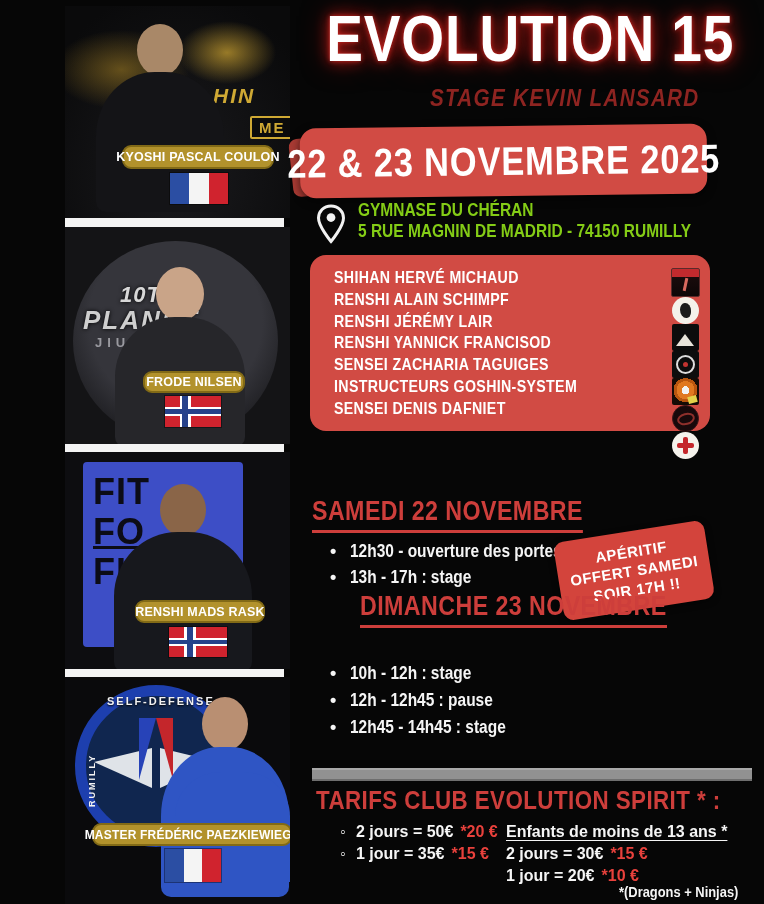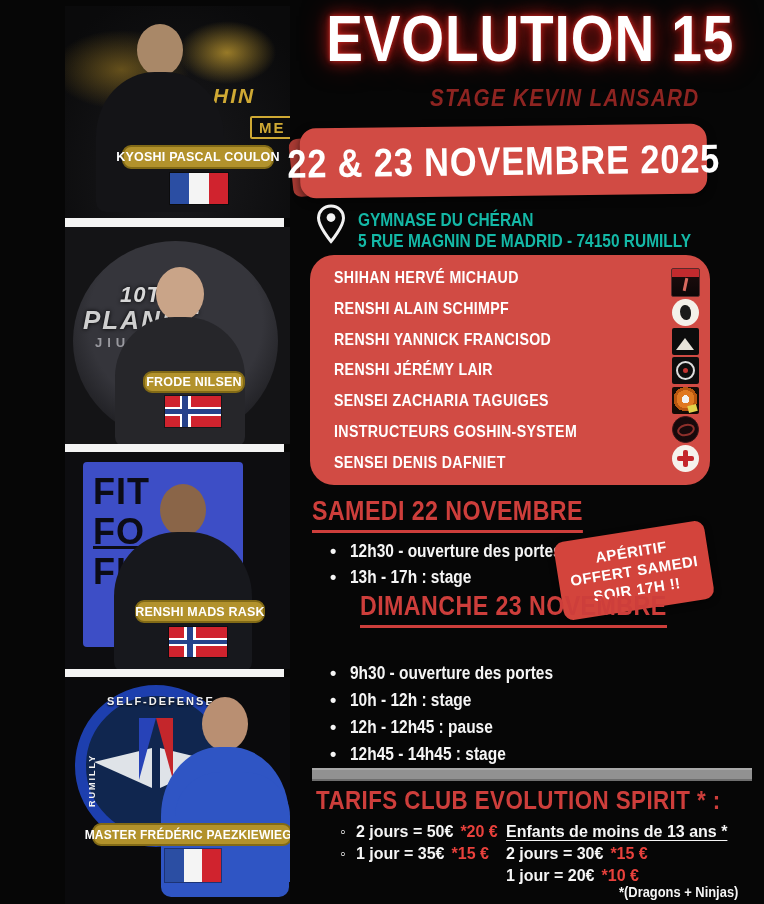--- a/index.html
+++ b/index.html
@@ -65,23 +65,23 @@
               letter-spacing:1px;color:#fff;line-height:1.05;
               text-shadow:0 0 6px rgba(220,40,35,.95),0 0 16px rgba(200,30,25,.85),0 0 30px rgba(170,20,18,.6);}
   .subtitle{left:408px;top:84px;width:300px;text-align:center;color:#8e2421;font-weight:bold;
             font-style:italic;font-size:24px;letter-spacing:1.5px;}
   .date-banner{left:300px;top:126px;width:407px;height:70px;background:#d14b44;border-radius:16px;
                display:flex;align-items:center;justify-content:center;transform:rotate(-.7deg);
                box-shadow:0 3px 8px rgba(0,0,0,.6);}
   .banner-fold{left:291px;top:138px;width:34px;height:58px;background:#a83a33;border-radius:8px;transform:rotate(-6deg);}
   .date-banner span{font-size:40px;font-weight:bold;color:#fff;letter-spacing:1px;}
   .loc-pin{left:316px;top:203px;width:30px;height:42px;}
-  .loc-text{left:358px;top:210px;font-weight:bold;color:#14b8a6;font-size:18px;line-height:21px;}
-
-  .instr-box{left:310px;top:255px;width:400px;height:230px;background:#d14b44;border-radius:24px;
+  .loc-text{left:358px;top:200px;font-weight:bold;color:#84cc16;font-size:18px;line-height:21px;}
+
+  .instr-box{left:310px;top:255px;width:400px;height:176px;background:#d14b44;border-radius:16px;
              box-sizing:border-box;padding:13px 10px 13px 24px;display:flex;}
   .instr-names{flex:1;display:flex;flex-direction:column;justify-content:space-between;}
   .instr-names div{font-size:16.5px;font-weight:bold;color:#fff;letter-spacing:.4px;}
   .instr-logos{width:30px;display:flex;flex-direction:column;justify-content:space-between;align-items:center;}
   .logo{width:27px;height:27px;flex:none;position:relative;}
   .lg1{background:linear-gradient(180deg,#c22a2e 0 30%,#190b0c 30%,#0d0607 100%);border:1px solid #5a2a2a;border-radius:2px;}
   .lg1::after{content:"";position:absolute;left:12px;top:9px;width:3px;height:13px;background:#d8695f;transform:rotate(12deg);}
   .lg2{background:#f4f1ea;border-radius:50%;}
   .lg2::after{content:"";position:absolute;left:8px;top:6px;width:11px;height:15px;background:#1b1b1b;border-radius:45% 55% 40% 60%;}
   .lg3{background:#0c0c0c;border-radius:2px;}
@@ -233,22 +233,22 @@
   </svg>
   <div class="abs loc-text">
     <div><span class="cond">GYMNASE DU CHÉRAN</span></div>
     <div><span class="cond">5 RUE MAGNIN DE MADRID - 74150 RUMILLY</span></div>
   </div>
 
   <div class="abs instr-box">
     <div class="instr-names">
       <div><span class="cond">SHIHAN HERVÉ MICHAUD</span></div>
       <div><span class="cond">RENSHI ALAIN SCHIMPF</span></div>
+      <div><span class="cond">RENSHI JÉRÉMY LAIR</span></div>
       <div><span class="cond">RENSHI YANNICK FRANCISOD</span></div>
-      <div><span class="cond">RENSHI JÉRÉMY LAIR</span></div>
       <div><span class="cond">SENSEI ZACHARIA TAGUIGES</span></div>
       <div><span class="cond">INSTRUCTEURS GOSHIN-SYSTEM</span></div>
       <div><span class="cond">SENSEI DENIS DAFNIET</span></div>
     </div>
     <div class="instr-logos">
       <div class="logo lg1"></div>
       <div class="logo lg2"></div>
       <div class="logo lg3"></div>
       <div class="logo lg4"></div>
       <div class="logo lg5"></div>
@@ -268,21 +268,20 @@
   <div class="abs aperitif">
     <div>APÉRITIF</div>
     <div>OFFERT SAMEDI</div>
     <div>SOIR 17H !!</div>
   </div>
 
   <div class="abs day-heading" style="left:312px;top:591px;margin-left:48px;">
     <span class="cond">DIMANCHE 23 NOVEMBRE</span>
   </div>
   <ul class="abs sched sched-sun" style="left:328px;top:660px;">
-    <li><span class="cond">9h30 - ouverture des portes</span></li>
     <li><span class="cond">10h - 12h : stage</span></li>
     <li><span class="cond">12h - 12h45 : pause</span></li>
     <li><span class="cond">12h45 - 14h45 : stage</span></li>
   </ul>
 
   <div class="abs gray-bar"></div>
 
   <div class="abs tarif-heading">
     <span class="cond">TARIFS CLUB EVOLUTION SPIRIT * :</span>
   </div>

